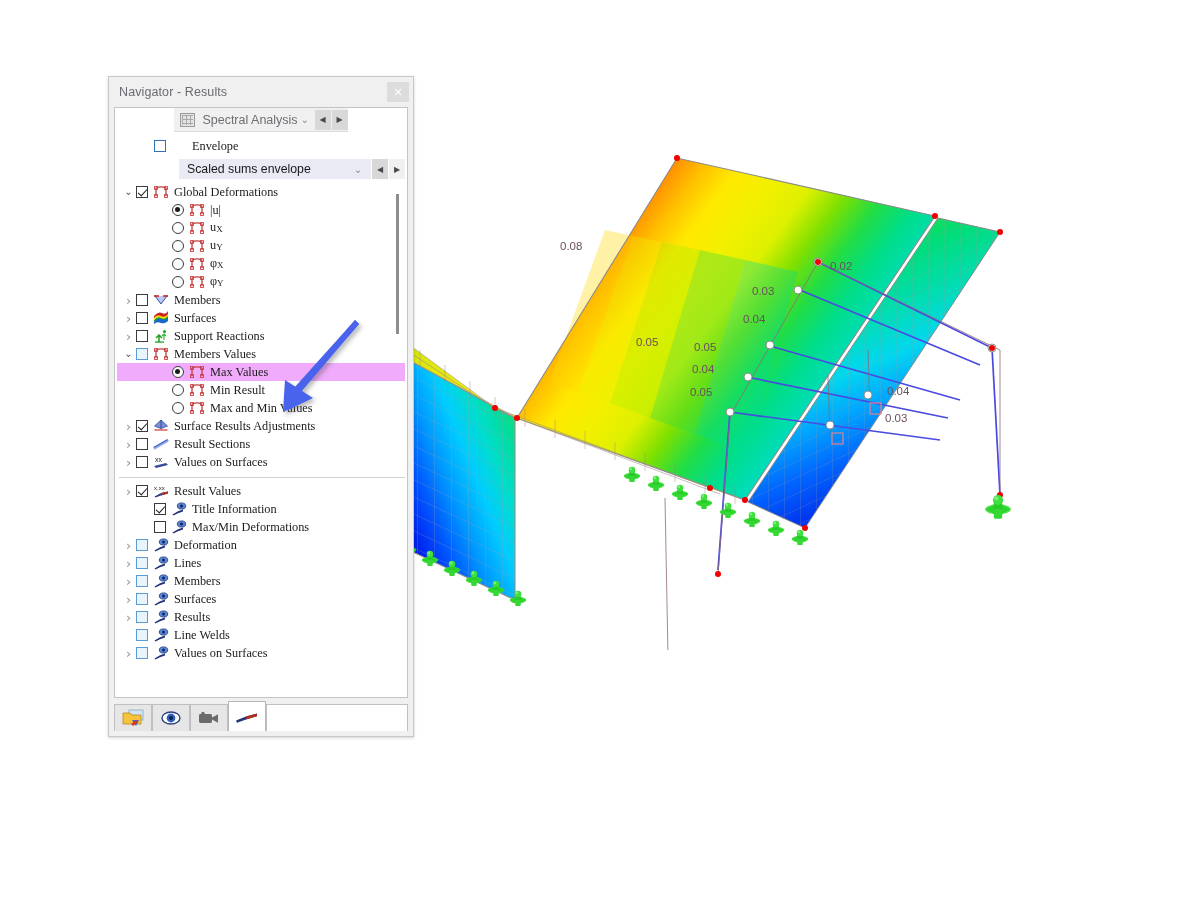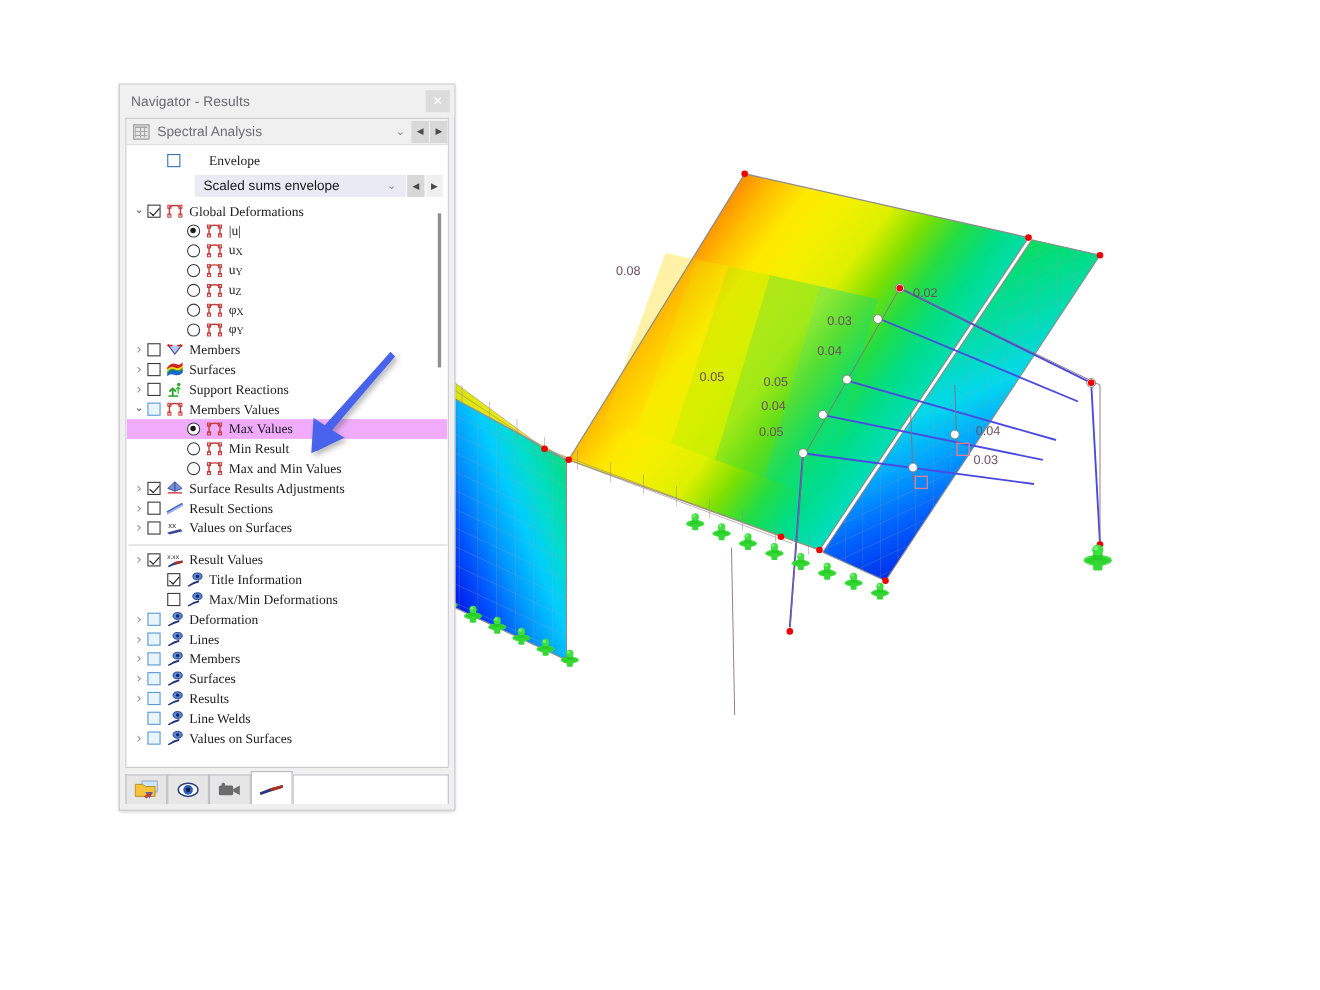--- a/index.html
+++ b/index.html
@@ -73,20 +73,21 @@
   .panel-body {
     flex: 1;
     margin: 0 5px 0 5px;
     background: #ffffff;
     border: 1px solid #c4c4c8;
     border-bottom: none;
     box-sizing: border-box;
     display: flex;
     flex-direction: column;
     overflow: hidden;
+    align-items: center;
   }
 
   
   .analysis-bar {
     height: 24px;
     flex: 0 0 24px;
     display: flex;
     align-items: center;
     background: #f0f0f0;
     border-bottom: 1px solid #dcdcdc;
@@ -630,33 +631,20 @@
               <span class="expander"></span>
               <span class="radio"></span>
               <span class="ticon"><svg width="16" height="14" viewBox="0 0 16 14">
                   <path d="M3 3 L3 11 M13 3 L13 11 M3 3 Q8 0.6 13 3" fill="none" stroke="#c04040" stroke-width="1.3"></path>
                   <rect x="1.6" y="1.6" width="2.8" height="2.8" fill="none" stroke="#cc3333" stroke-width="0.9"></rect>
                   <rect x="11.6" y="1.6" width="2.8" height="2.8" fill="none" stroke="#cc3333" stroke-width="0.9"></rect>
                   <rect x="1.6" y="9.6" width="2.8" height="2.8" fill="none" stroke="#cc3333" stroke-width="0.9"></rect>
                   <rect x="11.6" y="9.6" width="2.8" height="2.8" fill="none" stroke="#cc3333" stroke-width="0.9"></rect>
                 </svg></span>
               <span class="rowlabel">u<span class="sub">Y</span></span>
-            </div>
-            <div class="row">
-              <span style="flex: 0 0 40px;"></span>
-              <span class="expander"></span>
-              <span class="radio"></span>
-              <span class="ticon"><svg width="16" height="14" viewBox="0 0 16 14">
-                  <path d="M3 3 L3 11 M13 3 L13 11 M3 3 Q8 0.6 13 3" fill="none" stroke="#c04040" stroke-width="1.3"></path>
-                  <rect x="1.6" y="1.6" width="2.8" height="2.8" fill="none" stroke="#cc3333" stroke-width="0.9"></rect>
-                  <rect x="11.6" y="1.6" width="2.8" height="2.8" fill="none" stroke="#cc3333" stroke-width="0.9"></rect>
-                  <rect x="1.6" y="9.6" width="2.8" height="2.8" fill="none" stroke="#cc3333" stroke-width="0.9"></rect>
-                  <rect x="11.6" y="9.6" width="2.8" height="2.8" fill="none" stroke="#cc3333" stroke-width="0.9"></rect>
-                </svg></span>
-              <span class="rowlabel">u<span class="sub">Z</span></span>
             </div>
             <div class="row">
               <span style="flex: 0 0 40px;"></span>
               <span class="expander"></span>
               <span class="radio"></span>
               <span class="ticon"><svg width="16" height="14" viewBox="0 0 16 14">
                   <path d="M3 3 L3 11 M13 3 L13 11 M3 3 Q8 0.6 13 3" fill="none" stroke="#c04040" stroke-width="1.3"></path>
                   <rect x="1.6" y="1.6" width="2.8" height="2.8" fill="none" stroke="#cc3333" stroke-width="0.9"></rect>
                   <rect x="11.6" y="1.6" width="2.8" height="2.8" fill="none" stroke="#cc3333" stroke-width="0.9"></rect>
                   <rect x="1.6" y="9.6" width="2.8" height="2.8" fill="none" stroke="#cc3333" stroke-width="0.9"></rect>

